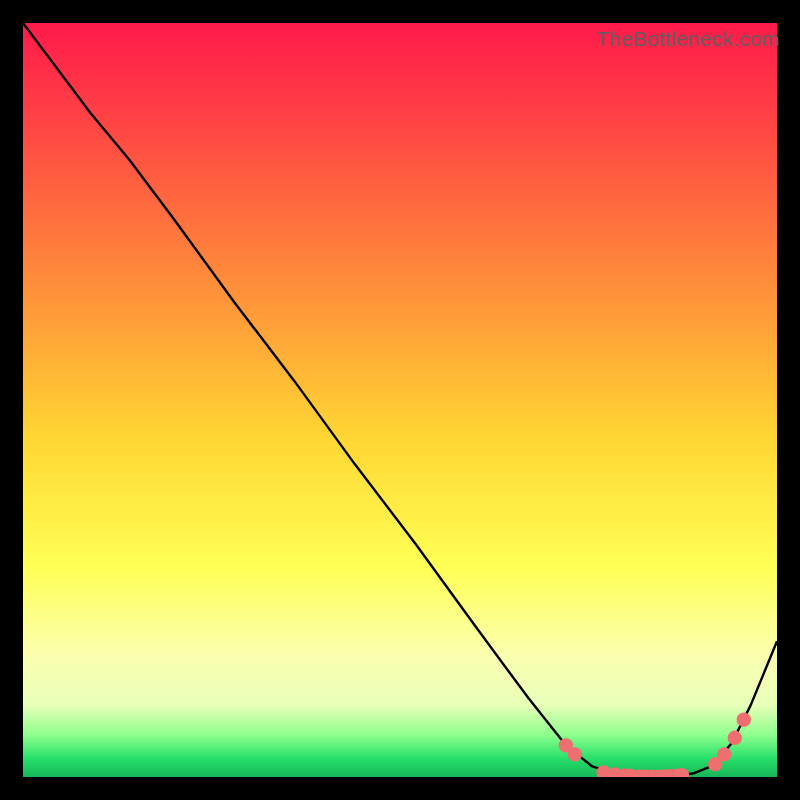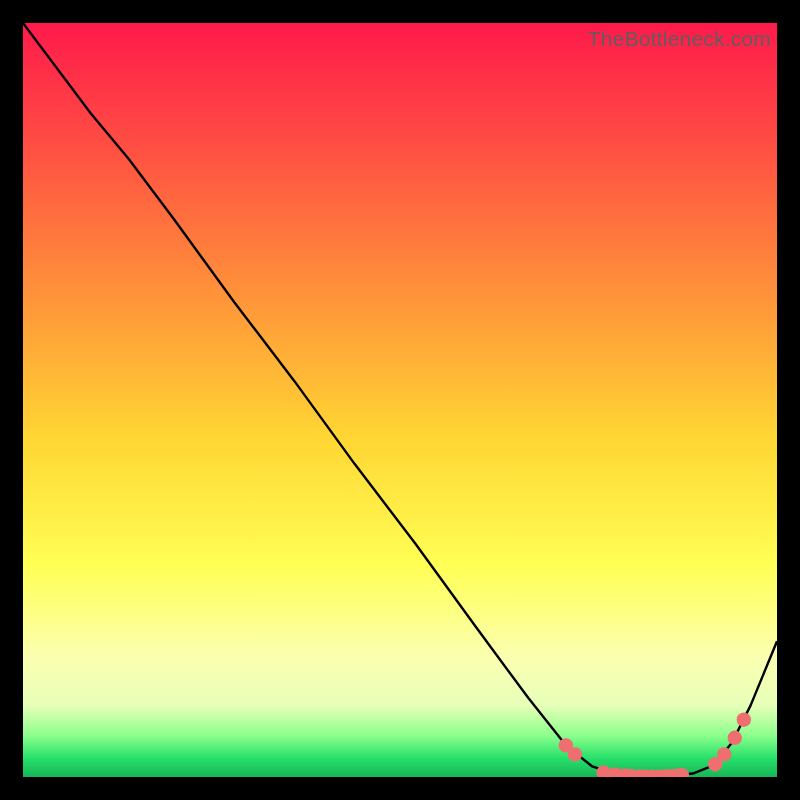--- a/index.html
+++ b/index.html
@@ -11,20 +11,21 @@
     overflow: hidden;
     font-family: Arial, Helvetica, sans-serif;
   }
   .frame {
     position: absolute;
     left: 23px;
     top: 23px;
     width: 754px;
     height: 754px;
     background: #000;
+    padding-left: 9px;
   }
   .plot {
     position: absolute;
     left: 0;
     top: 0;
     width: 754px;
     height: 754px;
   }
   .watermark {
     position: absolute;

